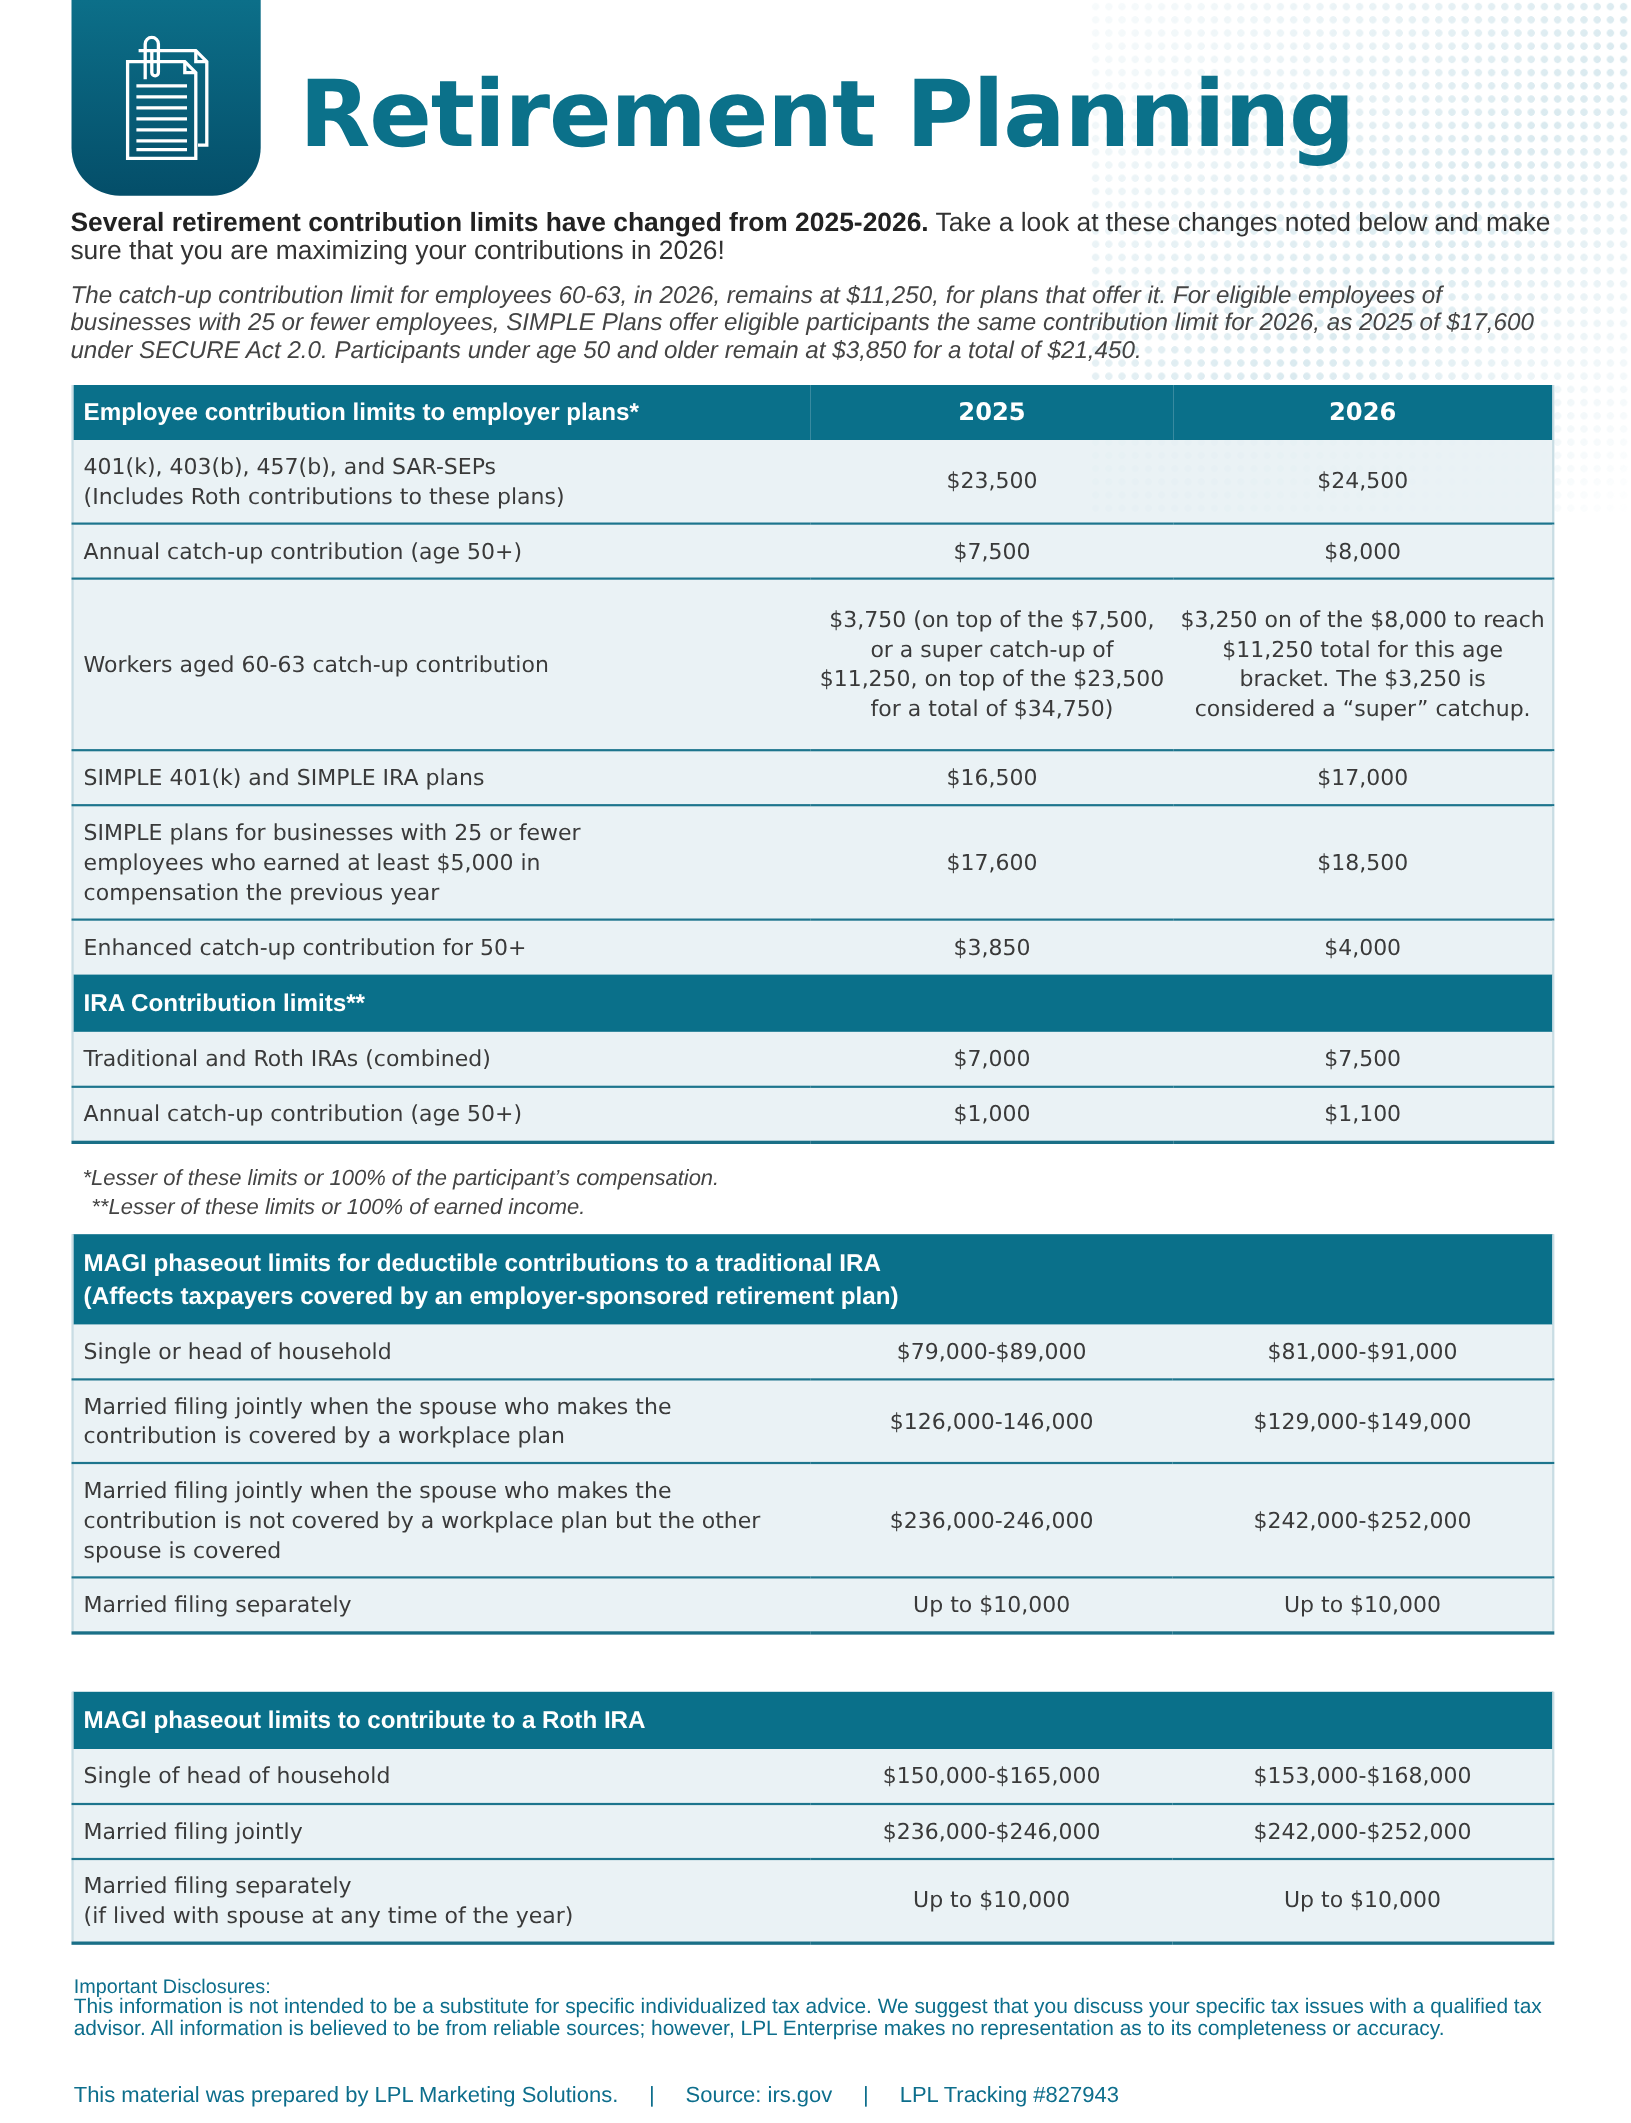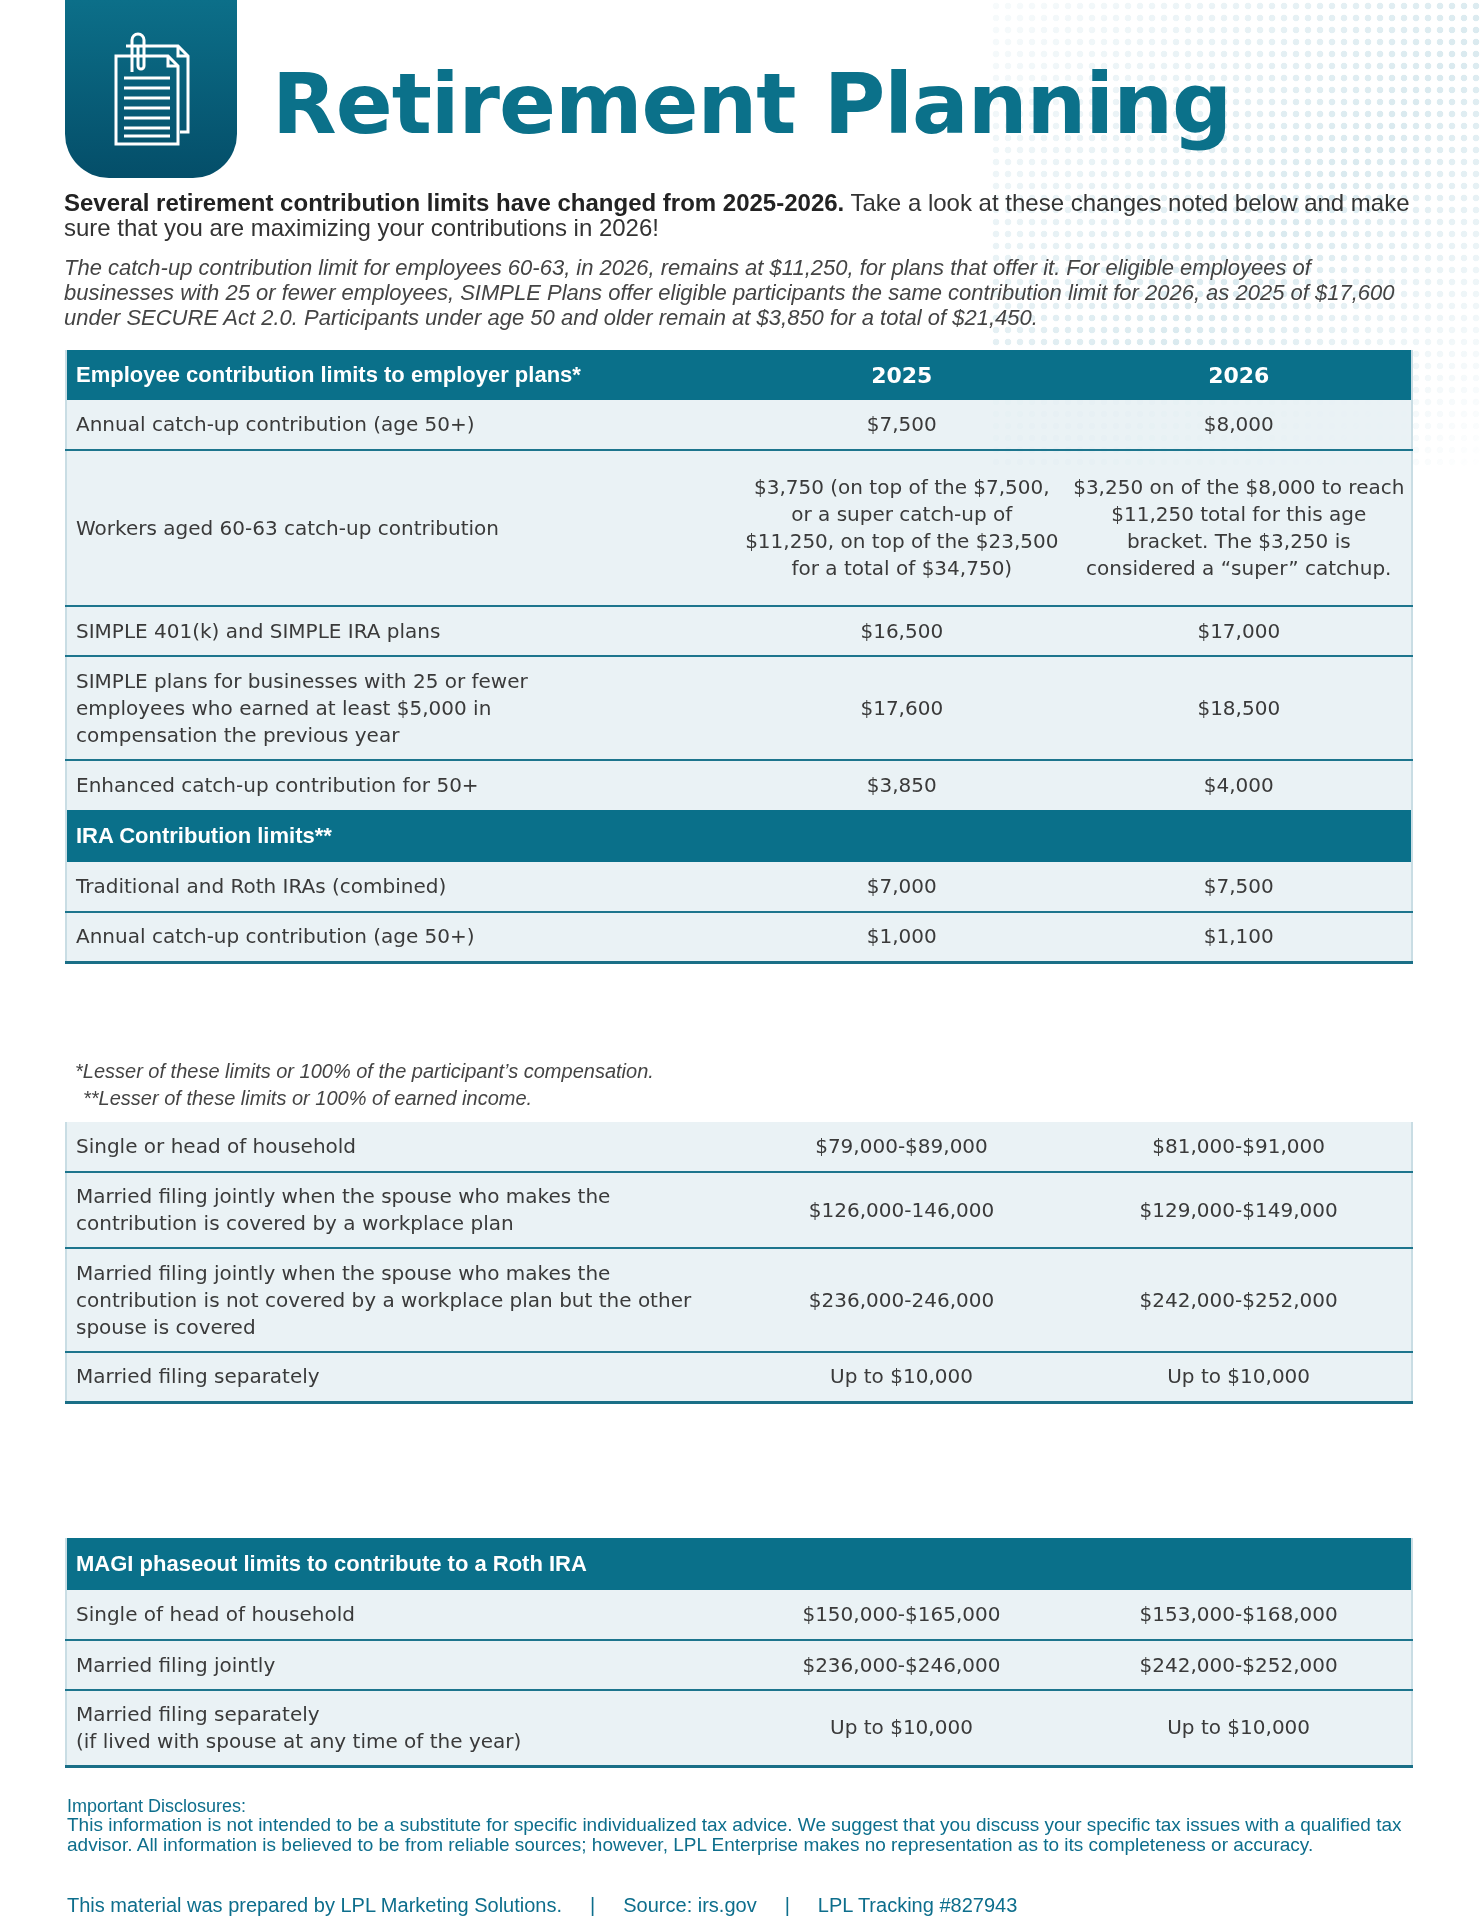--- a/index.html
+++ b/index.html
@@ -109,20 +109,26 @@
       <col style="width:672px">
       <col style="width:330px">
       <col style="width:346px">
     </colgroup>
   <tbody>
       <tr class="hdr" style="height:50px">
     <th>Employee contribution limits to employer plans*</th>
     <th class="yr">2025</th>
     <th class="yr">2026</th>
   </tr>
+  <tr class="row" style="height:76px">
+    <td style="white-space:pre-line">401(k), 403(b), 457(b), and SAR-SEPs
+(Includes Roth contributions to these plans)</td>
+    <td class="v">$23,500</td>
+    <td class="v">$24,500</td>
+  </tr>
   <tr class="row" style="height:50px">
     <td>Annual catch-up contribution (age 50+)</td>
     <td class="v">$7,500</td>
     <td class="v">$8,000</td>
   </tr>
   <tr class="row" style="height:156px">
     <td>Workers aged 60-63 catch-up contribution</td>
     <td class="v" style="padding:0 8px">$3,750 (on top of the $7,500, or a super catch-up of $11,250, on top of the $23,500 for a total of $34,750)</td>
     <td class="v" style="padding:0 6px">$3,250 on of the $8,000 to reach $11,250 total for this age bracket. The $3,250 is considered a “super” catchup.</td>
   </tr>
@@ -162,20 +168,26 @@
   <div class="f2">**Lesser of these limits or 100% of earned income.</div>
 </div>
 
 <table class="t" id="t2">
   <colgroup>
       <col style="width:672px">
       <col style="width:330px">
       <col style="width:346px">
     </colgroup>
   <tbody>
+      <tr class="hdr" style="height:82px">
+    <th colspan="3" style="line-height:30px">
+      <div>MAGI phaseout limits for deductible contributions to a traditional IRA</div>
+      <div>(Affects taxpayers covered by an employer-sponsored retirement plan)</div>
+    </th>
+  </tr>
   <tr class="row" style="height:50px">
     <td>Single or head of household</td>
     <td class="v">$79,000-$89,000</td>
     <td class="v">$81,000-$91,000</td>
   </tr>
   <tr class="row" style="height:76px">
     <td style="padding-right:40px">Married filing jointly when the spouse who makes the contribution is covered by a workplace plan</td>
     <td class="v">$126,000-146,000</td>
     <td class="v">$129,000-$149,000</td>
   </tr>

